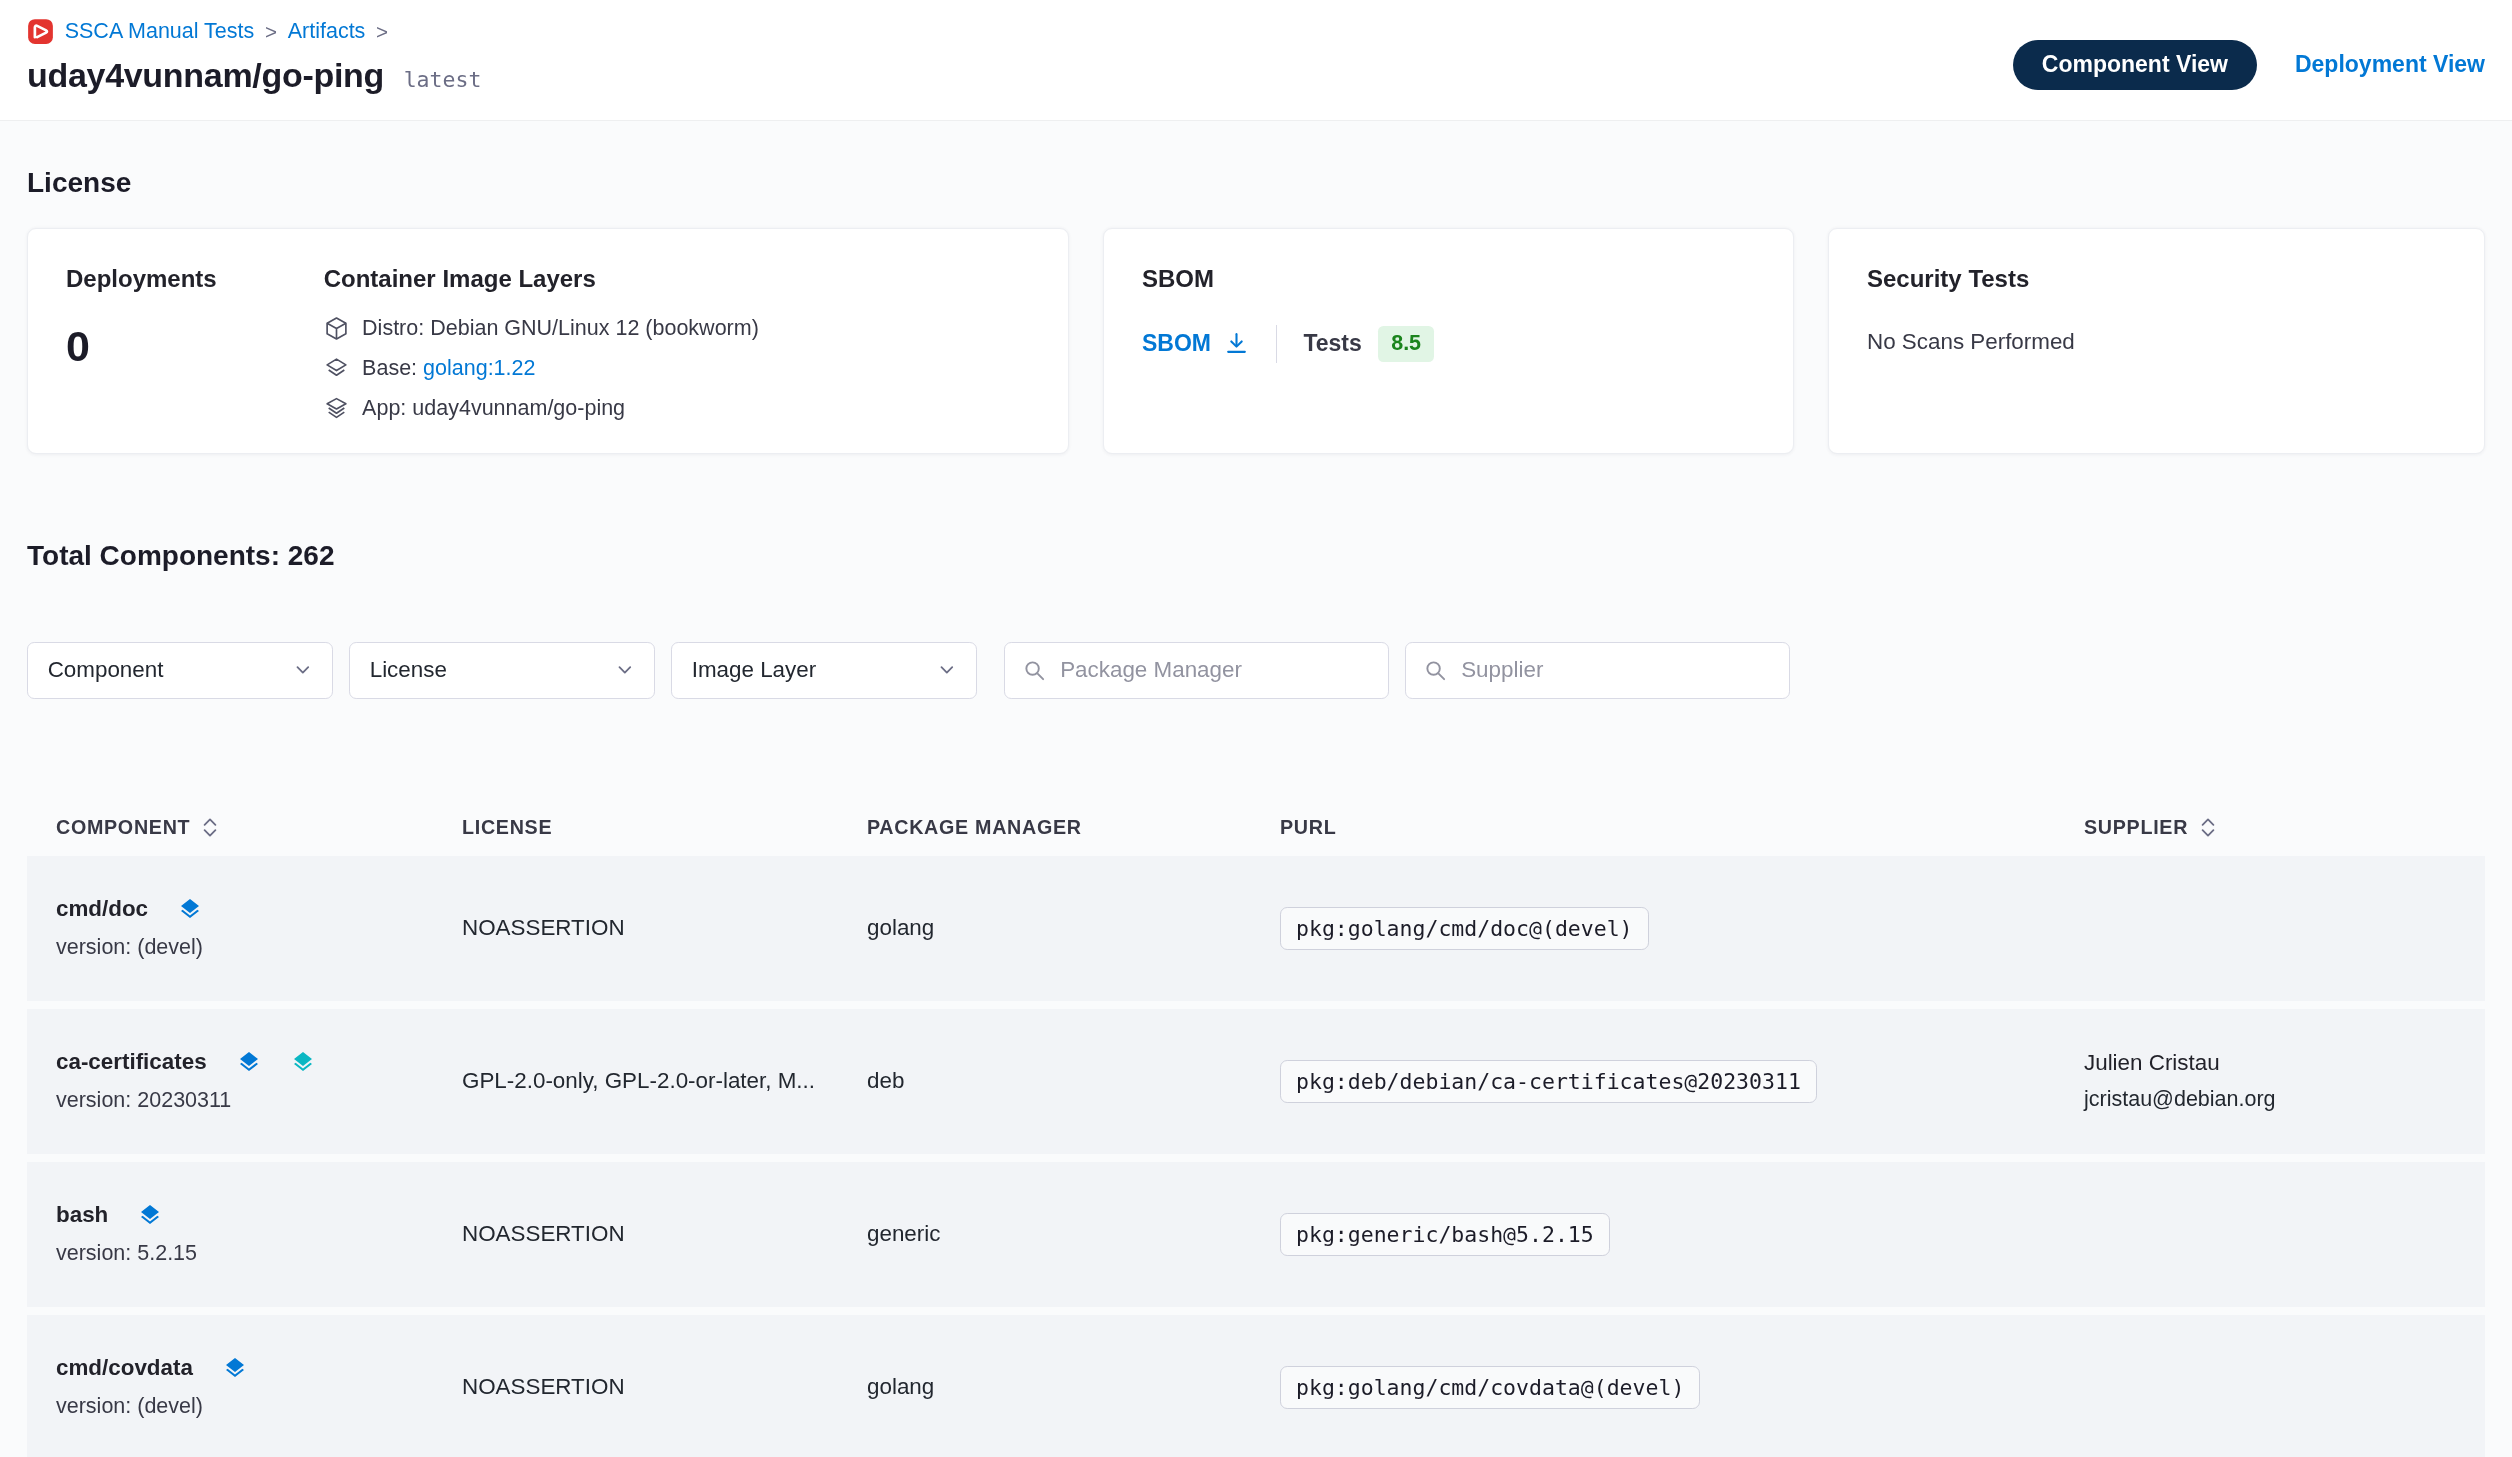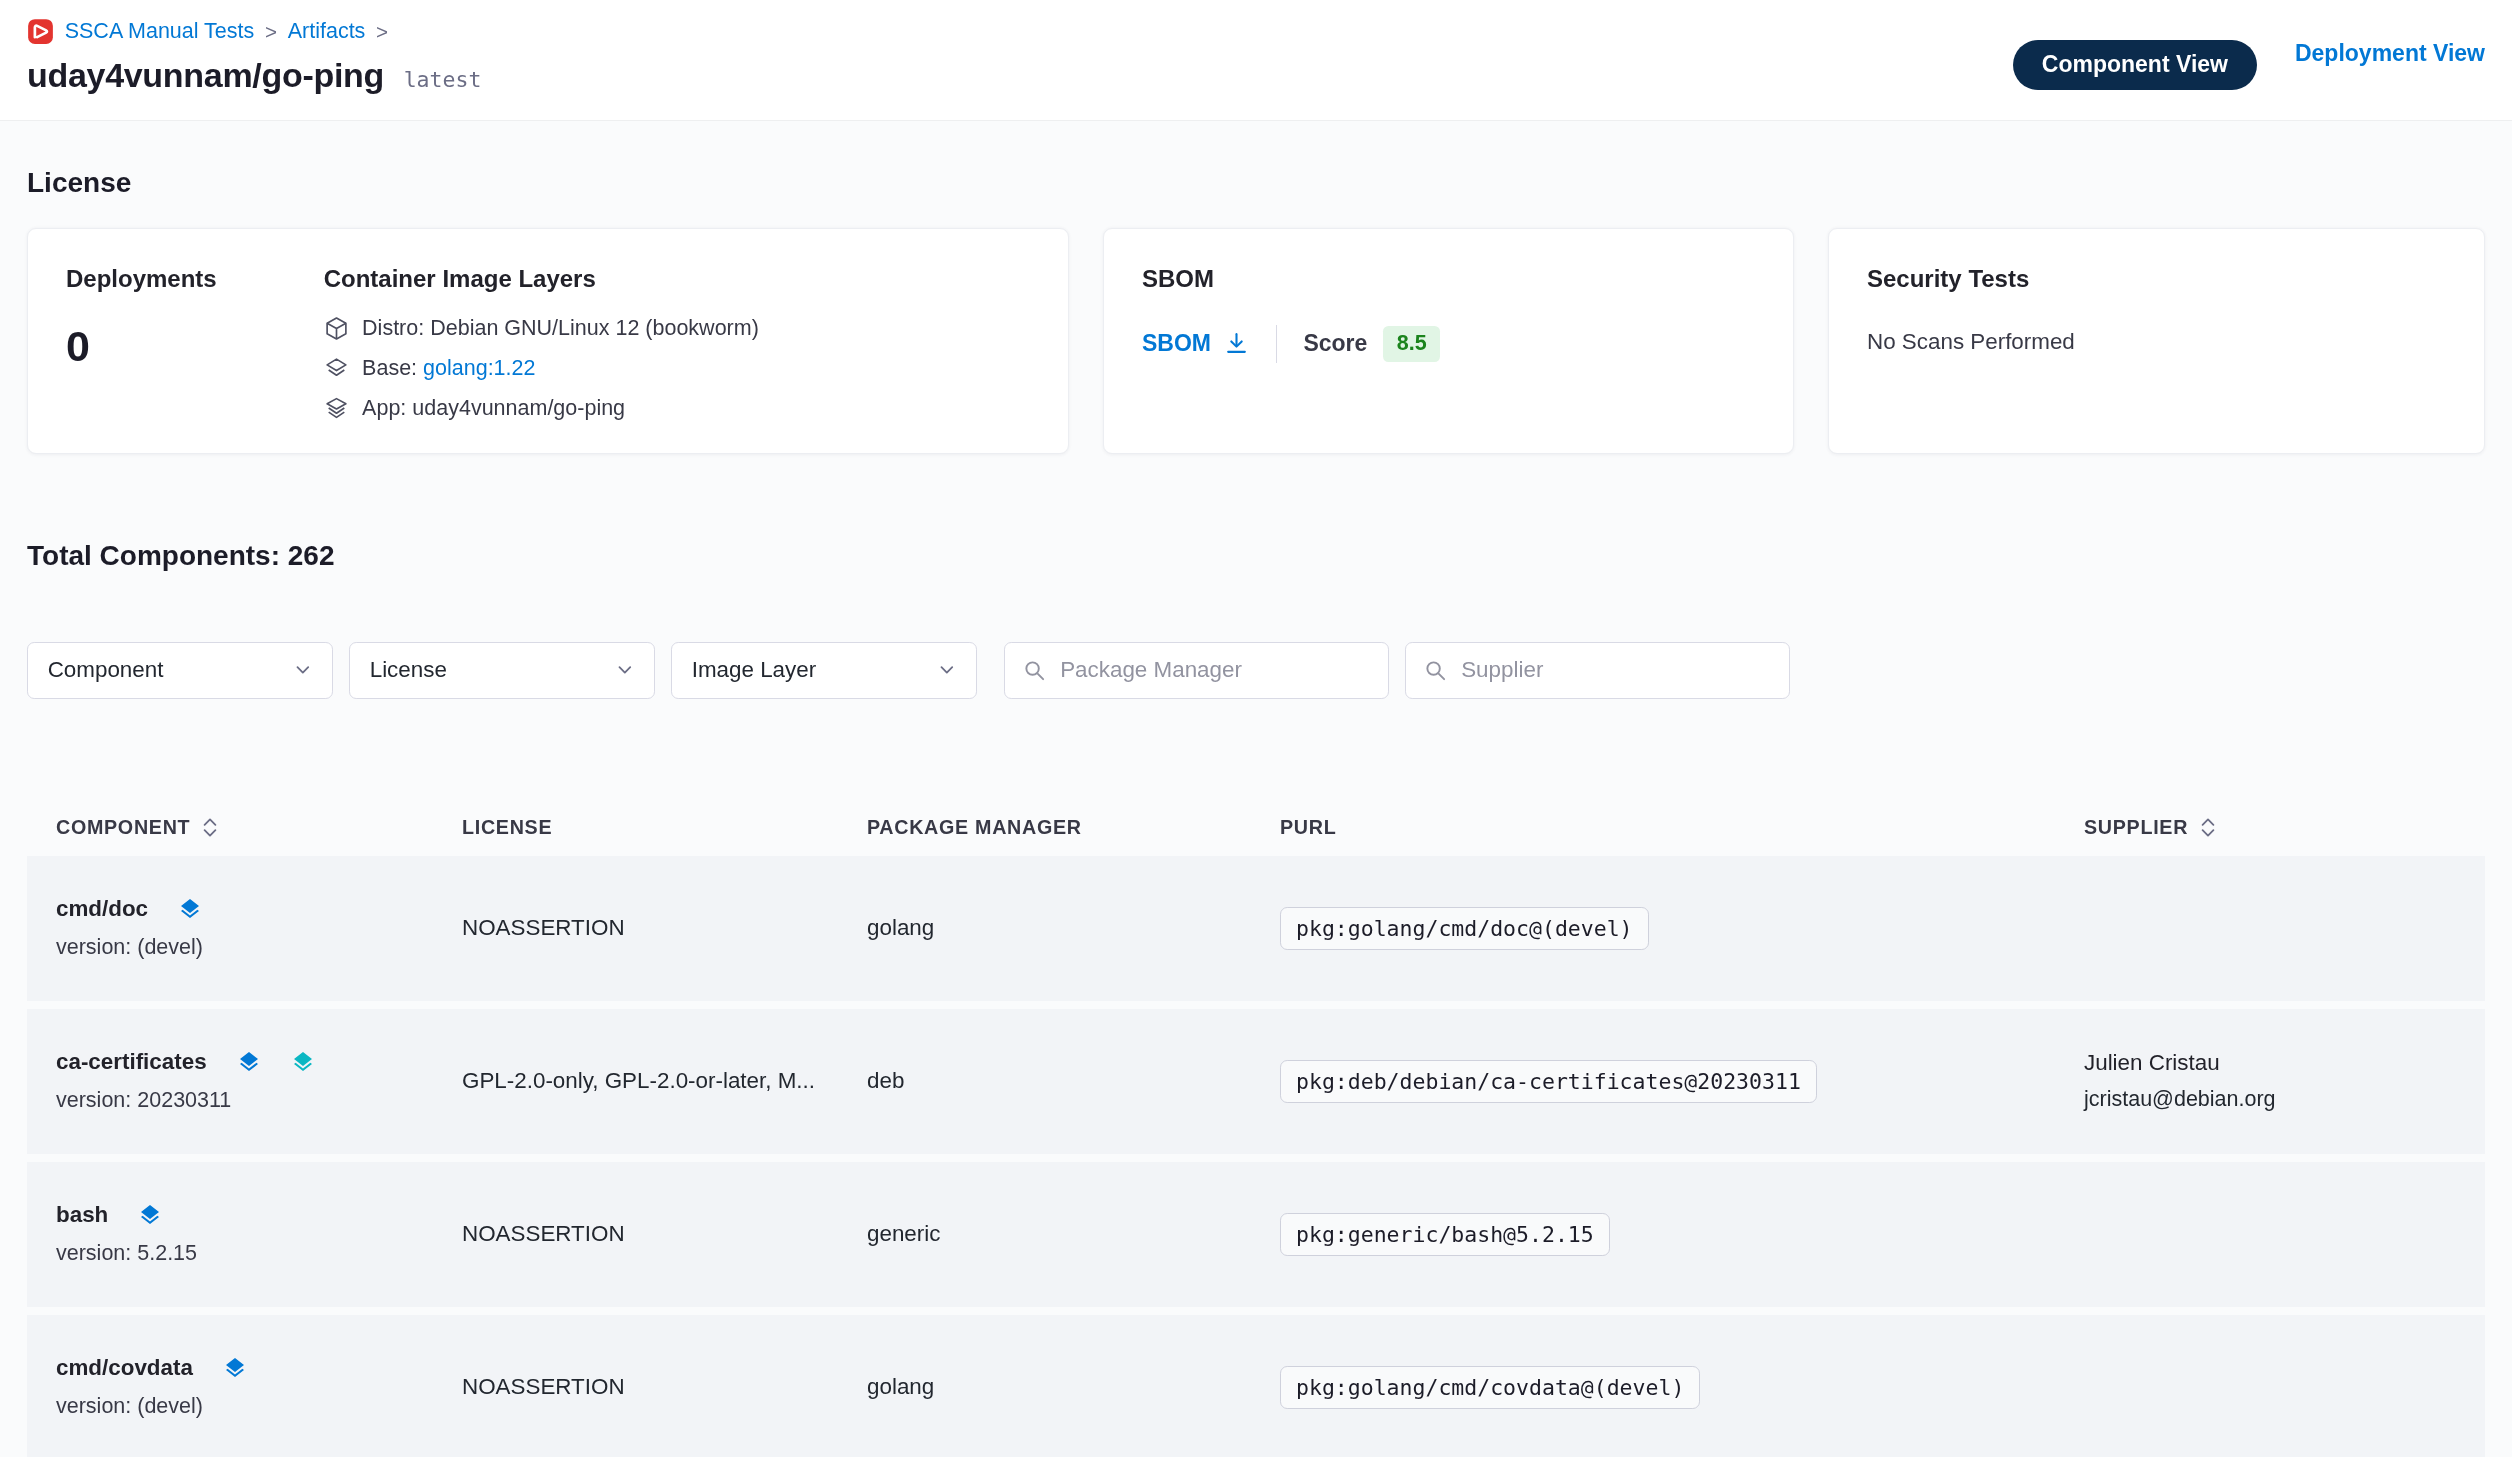--- a/index.html
+++ b/index.html
@@ -19,21 +19,21 @@
     padding: 18px 27px 25px 27px;
     box-shadow: 0 0.9px 0 rgba(26,30,40,0.06);
   }
   .breadcrumb { display: flex; align-items: center; gap: 10.7px; font-size: 21.5px; }
   .breadcrumb .crumb { color: #0278d5; }
   .breadcrumb .sep { color: #6b6d85; font-size: 20.6px; }
   .logo svg { width: 27px; height: 27px; display: block; }
   .title-row { margin-top: 10.7px; display: flex; align-items: baseline; gap: 19.7px; }
   .title-row h1 { margin: 0; font-size: 34px; font-weight: 700; color: #1c1c28; letter-spacing: -0.3px; }
   .artifact-tag { font-family: "DejaVu Sans Mono", monospace; font-size: 21.5px; color: #6b6d85; }
-  .topbar-right { display: flex; gap: 38px; margin-top: 21.5px; }
+  .topbar-right { display: flex; align-items: center; gap: 38px; margin-top: 21.5px; }
   .pill-btn {
     background: #0b2b4c; color: #fff; border: none; border-radius: 25px;
     font-size: 23px; font-weight: 700; padding: 11.6px 29px;
     font-family: "Liberation Sans", sans-serif; cursor: pointer;
   }
   .view-link { color: #0278d5; font-size: 23px; font-weight: 700; }
 
   
   main { padding: 0 27px; }
   .section-heading { font-size: 28px; font-weight: 700; color: #1c1c28; margin: 0; }
@@ -232,21 +232,21 @@
     <section class="card card-sbom">
       <div class="card-title">SBOM</div>
       <div class="sbom-row">
         <a class="sbom-link">
           <span>SBOM</span>
           <svg viewBox="0 0 24 24">
               <use href="#g-download"></use>
             </svg>
         </a>
         <span class="v-divider"></span>
-        <span class="score-label">Score</span>
+        <span class="score-label">Tests</span>
         <span class="score-badge">8.5</span>
       </div>
     </section>
 
     <section class="card card-security">
       <div class="card-title">Security Tests</div>
       <div class="security-status">No Scans Performed</div>
     </section>
 
   </div>

